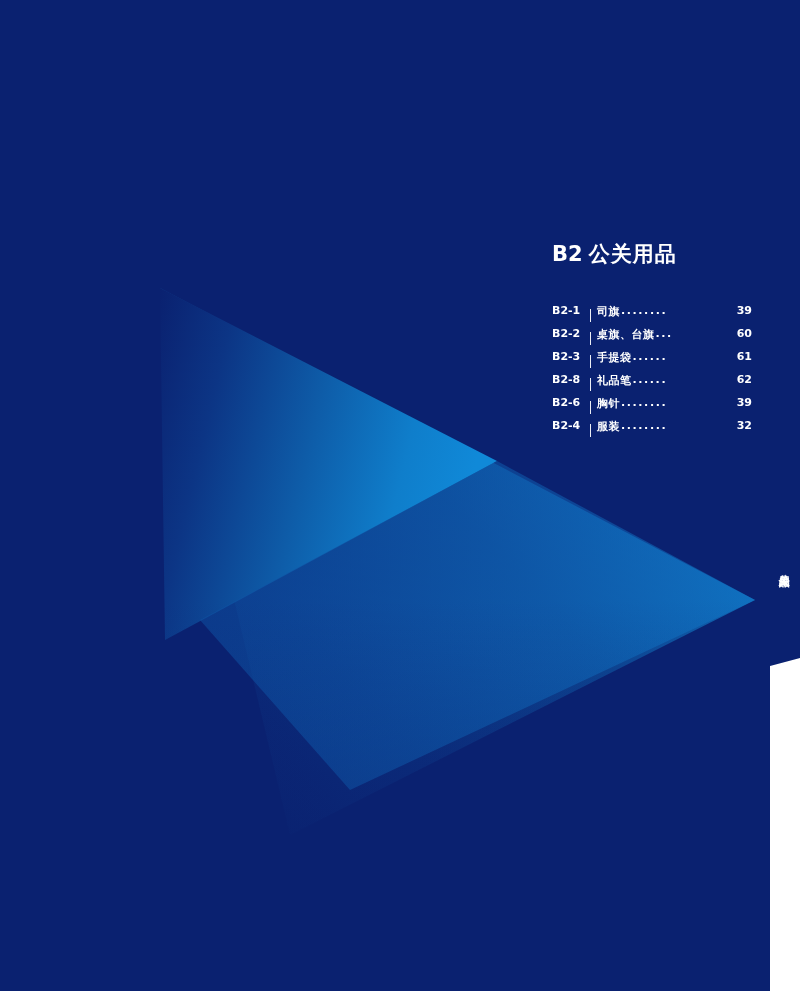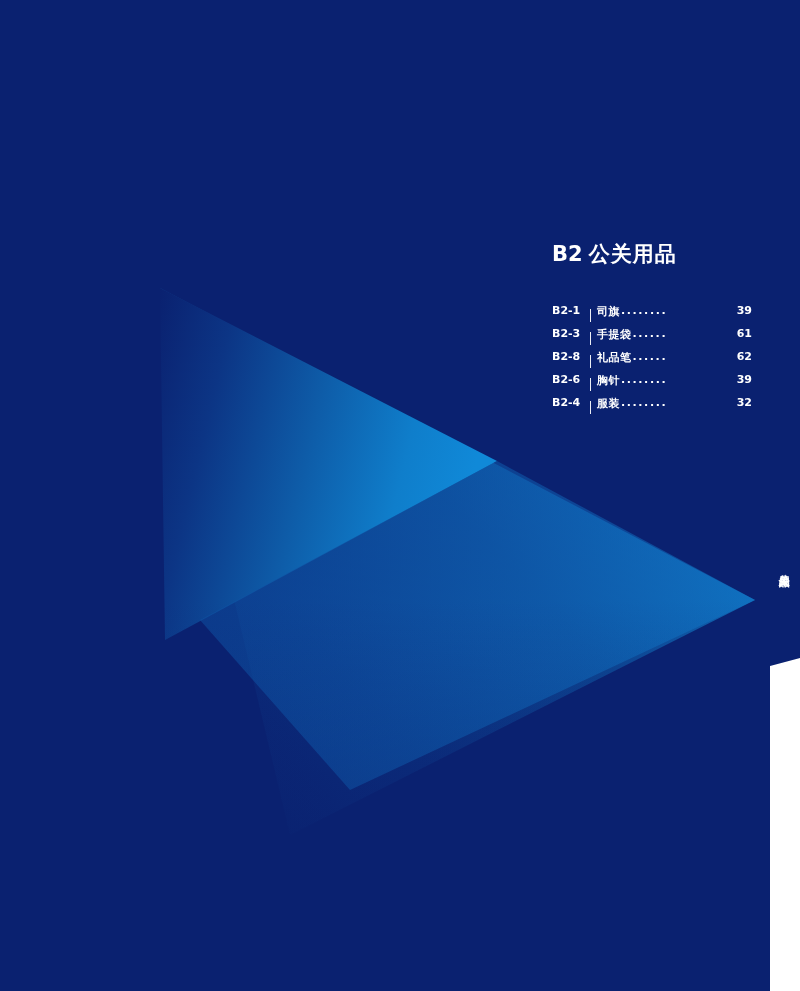--- a/index.html
+++ b/index.html
@@ -198,20 +198,27 @@
     <ul class="toc-list">
 
       <li class="toc-row">
         <span class="toc-code">B2-1</span>
         <span class="toc-bar"></span>
         <span class="toc-name">司旗</span>
         <span class="toc-dots">........</span>
         <span class="toc-page">39</span>
       </li>
 
+      <li class="toc-row">
+        <span class="toc-code">B2-2</span>
+        <span class="toc-bar"></span>
+        <span class="toc-name">桌旗、台旗</span>
+        <span class="toc-dots">...</span>
+        <span class="toc-page">60</span>
+      </li>
 
       <li class="toc-row">
         <span class="toc-code">B2-3</span>
         <span class="toc-bar"></span>
         <span class="toc-name">手提袋</span>
         <span class="toc-dots">......</span>
         <span class="toc-page">61</span>
       </li>
 
       <li class="toc-row">

